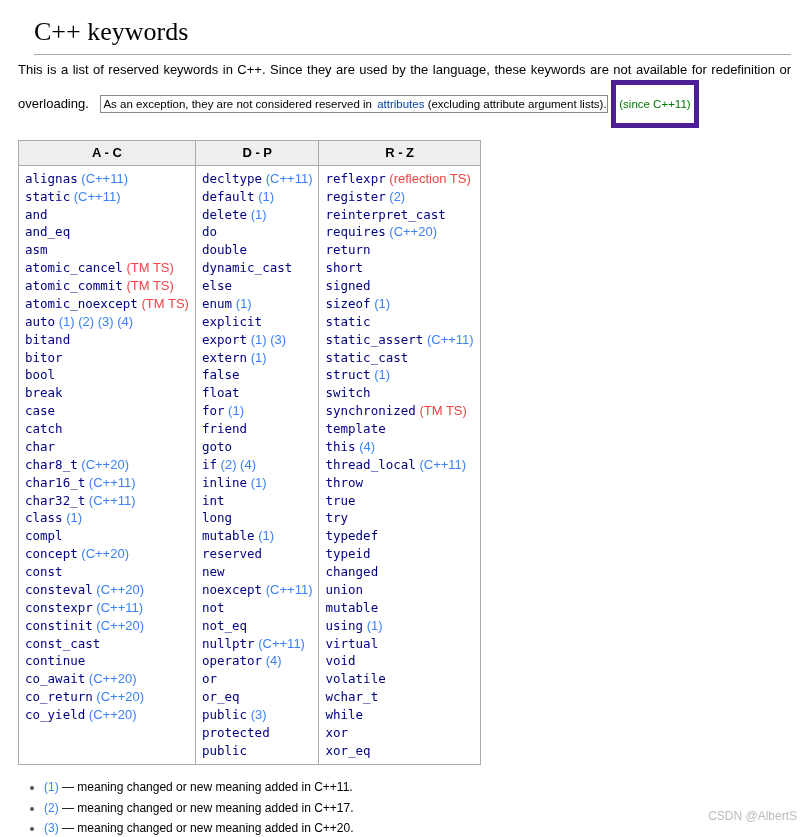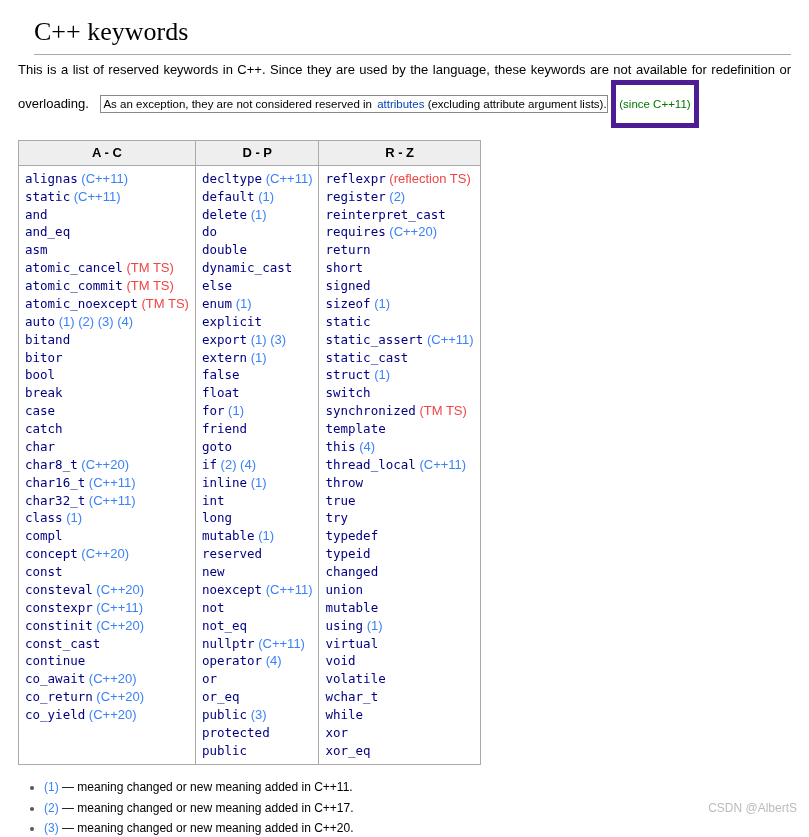--- a/index.html
+++ b/index.html
@@ -42,21 +42,21 @@
   }
   table.kwtab td {
     border: 1px solid #aaa;
     padding: 4px 6px;
     vertical-align: top;
   }
   .kwline { white-space: nowrap; line-height: 1.35; }
   ul.footnotes { margin: 6px 0 10px 18px; padding: 0; }
   ul.footnotes li { margin: 4px 8px; font-size: 12px; }
   ul.footnotes li::marker { color: #555; }
-  .watermark { position: fixed; right: 12px; bottom: 20px; color: #bbb; font-size: 12px; }
+  .watermark { position: fixed; right: 12px; bottom: 12px; color: #bbb; font-size: 12px; }
 </style>
 </head>
 <body>
 
 <h1>C++ keywords</h1>
 
 <p class="intro">
   <span>This is a list of reserved keywords in C++. Since they are used by the language, these keywords are not available for redefinition or overloading. </span>
   <span class="since-box" style="border:1px solid #888; color:#000; padding:0;margin-left:8px;">
     <span style="padding:0 2px;">As an exception, they are not considered reserved in </span><a href="#" class="lnk">attributes</a><span> (excluding attribute argument lists).</span>

